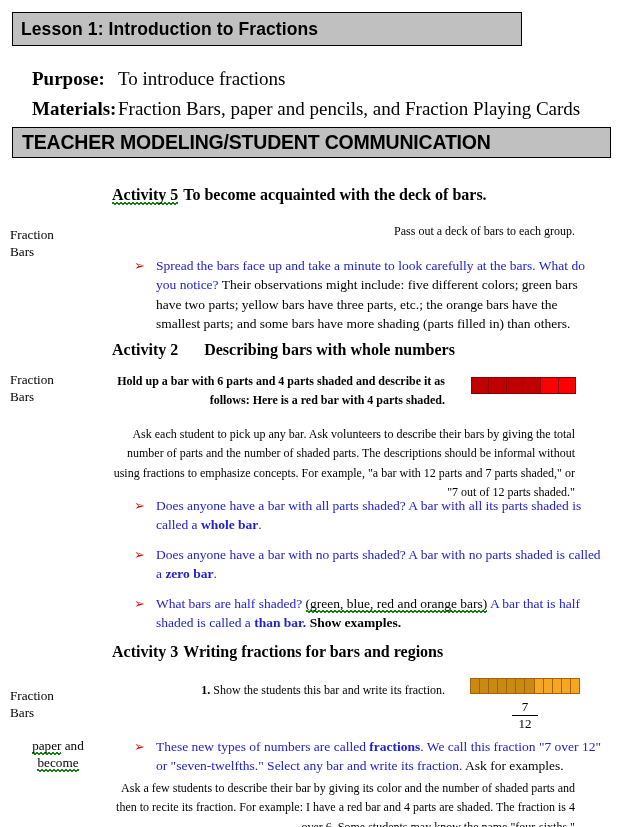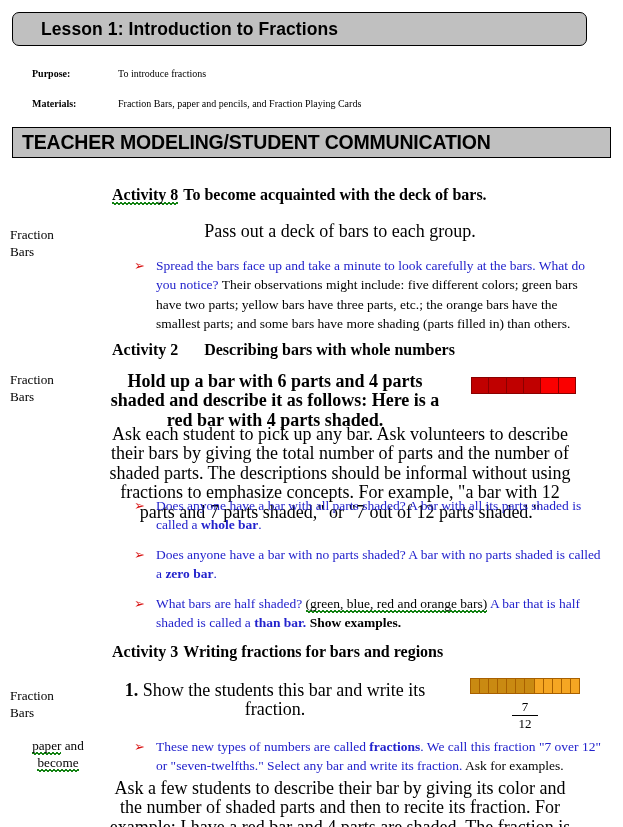--- a/index.html
+++ b/index.html
@@ -21,24 +21,23 @@
     background: #c0c0c0;
     border: 1.5px solid #000000;
     box-sizing: border-box;
     display: flex;
     align-items: center;
   }
   .banner-lesson {
     position: absolute;
     left: 12px;
     top: 12px;
-    width: 575px;
+    width: 510px;
     height: 34px;
-    padding-left: 28px;
-    border-radius: 7px;
+    padding-left: 8px;
   }
   .banner-lesson .banner-text {
     font-family: "Liberation Sans", "DejaVu Sans", sans-serif;
     font-weight: bold;
     font-size: 17.5px;
     letter-spacing: 0.1px;
   }
   .banner-teacher {
     position: absolute;
     left: 12px;
@@ -50,21 +49,21 @@
   .banner-teacher .banner-text {
     font-family: "Liberation Sans", "DejaVu Sans", sans-serif;
     font-weight: bold;
     font-size: 19.5px;
     letter-spacing: -0.2px;
   }
 
   
   .meta-row {
     position: absolute;
-    font-size: 10px;
+    font-size: 19px;
     line-height: 1.2;
     white-space: nowrap;
   }
   .meta-label {
     font-weight: bold;
     display: inline-block;
     width: 86px;
   }
   .meta-value { font-weight: normal; }
   .meta-purpose  { left: 32px; top: 68px; }
@@ -93,23 +92,23 @@
     position: absolute;
     left: 10px;
     font-size: 13.2px;
     line-height: 16.5px;
     width: 96px;
   }
 
   
   .para {
     position: absolute;
-    font-size: 18px;
+    font-size: 12px;
     line-height: 19.4px;
-    text-align: center;
+    text-align: right;
   }
 
   
   .bullet-item {
     position: absolute;
     display: flex;
     align-items: flex-start;
   }
   .bullet-arrow {
     color: #d81010;
@@ -185,21 +184,21 @@
 </div>
 <div class="meta-row meta-materials">
   <span class="meta-label">Materials:</span><span class="meta-value">Fraction Bars, paper and pencils, and Fraction Playing Cards</span>
 </div>
 
 <div class="banner banner-teacher">
   <span class="banner-text">TEACHER MODELING/STUDENT COMMUNICATION</span>
 </div>
 
 <div class="activity-heading" style="left:112px; top:186px;">
-  <span class="sq-under">Activity 8</span><span style="margin-left:5px;">To become acquainted with the deck of bars.</span>
+  <span class="sq-under">Activity 5</span><span style="margin-left:5px;">To become acquainted with the deck of bars.</span>
 </div>
 
 <div class="margin-label" style="top:227px;">
   <span>Fraction</span><br><span>Bars</span>
 </div>
 
 <div class="para" style="left:105px; top:222px; width:470px;">Pass out a deck of bars to each group.</div>
 
 <div class="bullet-item" style="left:134px; top:256px; width:470px;">
   <span class="bullet-arrow">➢</span>

